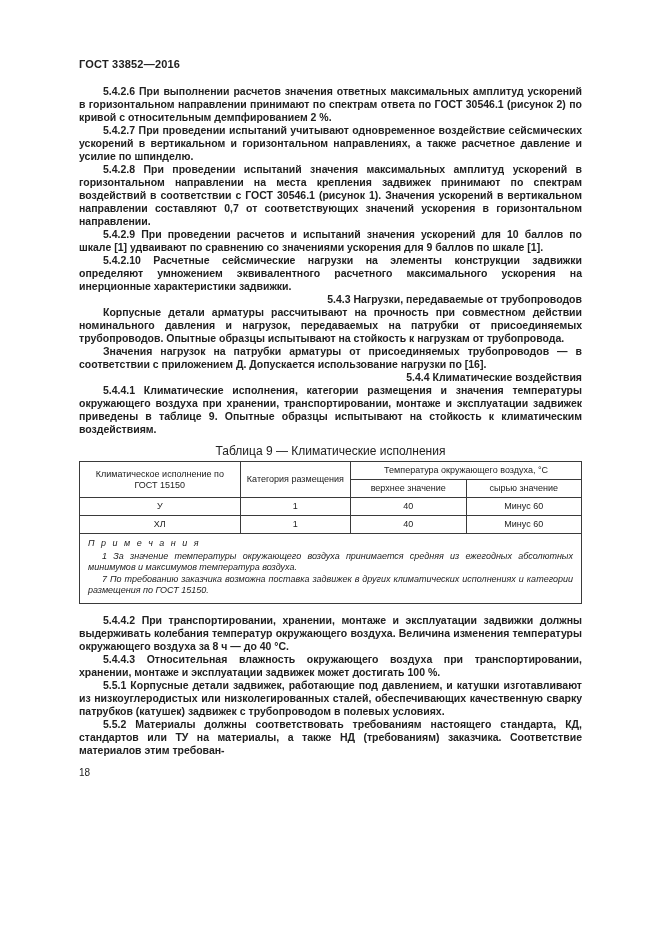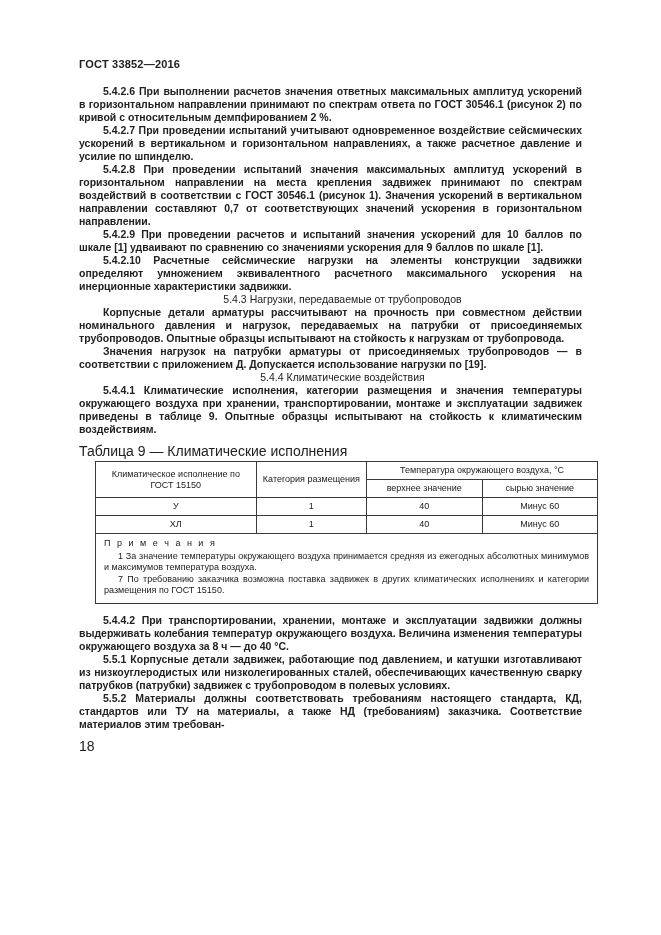--- a/index.html
+++ b/index.html
@@ -35,89 +35,90 @@
     text-align: justify;
   }
   .para {
     margin: 0;
     text-indent: 24px;
     font-weight: bold;
   }
   .heading {
     margin: 0;
     text-indent: 24px;
-    font-weight: normal;
-    text-align: center;
+    font-weight: bold;
+    text-align: right;
   }
   .heading-spaced {
     margin: 9px 0 9px 0;
   }
   .table-caption {
     margin: 9px 0 3px 0;
-    font-size: 14px;
-    text-align: left;
+    font-size: 12px;
+    text-align: center;
     text-indent: 0;
   }
   table.gost-table {
     width: 100%;
     border-collapse: collapse;
     font-size: 9px;
     line-height: 11px;
     color: #212121;
-    margin: 0 0 10px 16px;
+    margin: 0 0 10px 0;
   }
   table.gost-table td {
     border: 1px solid #3a3a3a;
     padding: 3px 4px;
     text-align: center;
     vertical-align: middle;
   }
   table.gost-table td.th {
     font-weight: normal;
   }
   table.gost-table td.notes-cell {
     text-align: justify;
     padding: 4px 8px 6px 8px;
+    font-style: italic;
   }
   .notes-title {
     letter-spacing: 2px;
     margin-bottom: 2px;
   }
   .note {
     text-indent: 14px;
     margin: 1px 0;
   }
   .after-table {
     margin-top: 2px;
   }
   .page-number {
     margin-top: 9px;
     text-align: left;
     text-indent: 0;
-    font-size: 14px;
+    font-size: 10px;
   }
 </style>
 </head>
 <body>
 
 <div class="page">
 
   <div class="doc-header">ГОСТ 33852—2016</div>
 
   <div class="content">
 
     <p class="para">5.4.2.6 При выполнении расчетов значения ответных максимальных амплитуд ускорений в горизонтальном направлении принимают по спектрам ответа по ГОСТ 30546.1 (рисунок 2) по кривой с относительным демпфированием 2 %.</p>
     <p class="para">5.4.2.7 При проведении испытаний учитывают одновременное воздействие сейсмических ускорений в вертикальном и горизонтальном направлениях, а также расчетное давление и усилие по шпинделю.</p>
     <p class="para">5.4.2.8 При проведении испытаний значения максимальных амплитуд ускорений в горизонтальном направлении на места крепления задвижек принимают по спектрам воздействий в соответствии с ГОСТ 30546.1 (рисунок 1). Значения ускорений в вертикальном направлении составляют 0,7 от соответствующих значений ускорения в горизонтальном направлении.</p>
     <p class="para">5.4.2.9 При проведении расчетов и испытаний значения ускорений для 10 баллов по шкале [1] удваивают по сравнению со значениями ускорения для 9 баллов по шкале [1].</p>
     <p class="para">5.4.2.10 Расчетные сейсмические нагрузки на элементы конструкции задвижки определяют умножением эквивалентного расчетного максимального ускорения на инерционные характеристики задвижки.</p>
 
     <p class="heading">5.4.3 Нагрузки, передаваемые от трубопроводов</p>
     <p class="para">Корпусные детали арматуры рассчитывают на прочность при совместном действии номинального давления и нагрузок, передаваемых на патрубки от присоединяемых трубопроводов. Опытные образцы испытывают на стойкость к нагрузкам от трубопровода.</p>
-    <p class="para">Значения нагрузок на патрубки арматуры от присоединяемых трубопроводов — в соответствии с приложением Д. Допускается использование нагрузки по [19].</p>
+    <p class="para">Значения нагрузок на патрубки арматуры от присоединяемых трубопроводов — в соответствии с приложением Д. Допускается использование нагрузки по [16].</p>
 
     <p class="heading">5.4.4 Климатические воздействия</p>
     <p class="para">5.4.4.1 Климатические исполнения, категории размещения и значения температуры окружающего воздуха при хранении, транспортировании, монтаже и эксплуатации задвижек приведены в таблице 9. Опытные образцы испытывают на стойкость к климатическим воздействиям.</p>
 
     <p class="table-caption">Таблица 9 — Климатические исполнения</p>
 
     <table class="gost-table">
       <colgroup>
         <col style="width:32%">
         <col style="width:22%">
@@ -150,22 +151,23 @@
           <td class="notes-cell" colspan="4">
             <div class="notes-title">П р и м е ч а н и я</div>
             <div class="note">1 За значение температуры окружающего воздуха принимается средняя из ежегодных абсолютных минимумов и максимумов температура воздуха.</div>
             <div class="note">7 По требованию заказчика возможна поставка задвижек в других климатических исполнениях и категории размещения по ГОСТ 15150.</div>
           </td>
         </tr>
       </tbody>
     </table>
 
     <p class="para">5.4.4.2 При транспортировании, хранении, монтаже и эксплуатации задвижки должны выдерживать колебания температур окружающего воздуха. Величина изменения температуры окружающего воздуха за 8 ч — до 40 °С.</p>
+    <p class="para">5.4.4.3 Относительная влажность окружающего воздуха при транспортировании, хранении, монтаже и эксплуатации задвижек может достигать 100 %.</p>
 
 
-    <p class="para">5.5.1 Корпусные детали задвижек, работающие под давлением, и катушки изготавливают из низкоуглеродистых или низколегированных сталей, обеспечивающих качественную сварку патрубков (патрубки) задвижек с трубопроводом в полевых условиях.</p>
+    <p class="para">5.5.1 Корпусные детали задвижек, работающие под давлением, и катушки изготавливают из низкоуглеродистых или низколегированных сталей, обеспечивающих качественную сварку патрубков (катушек) задвижек с трубопроводом в полевых условиях.</p>
     <p class="para">5.5.2 Материалы должны соответствовать требованиям настоящего стандарта, КД, стандартов или ТУ на материалы, а также НД (требованиям) заказчика. Соответствие материалов этим требован-</p>
 
     <div class="page-number">18</div>
 
   </div>
 
 </div>
 
 </body></html>

